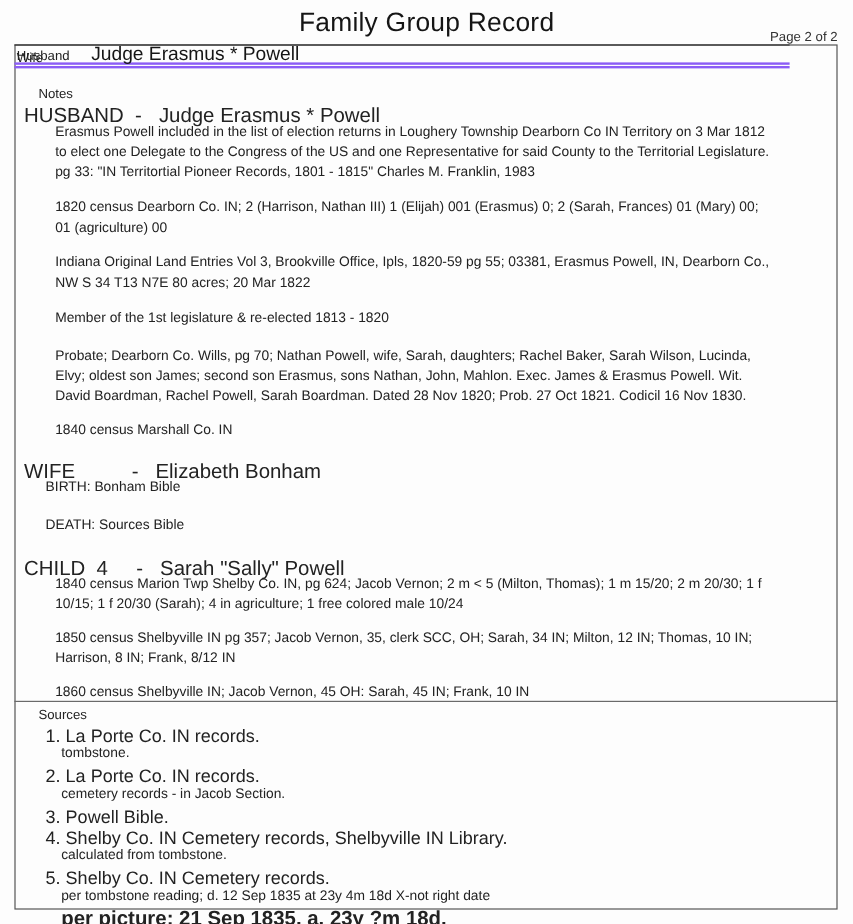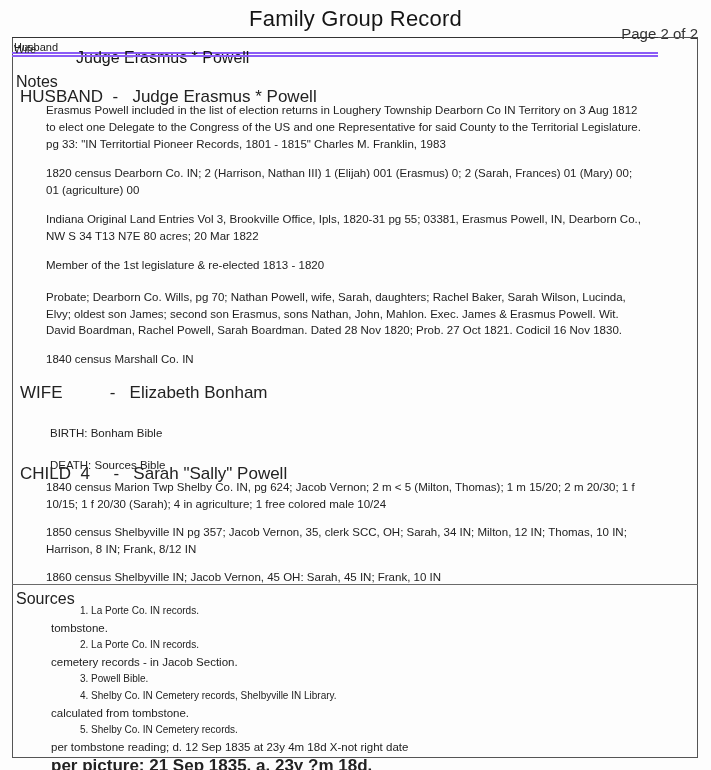--- a/index.html
+++ b/index.html
@@ -5,57 +5,57 @@
   html, body { margin: 0; padding: 0; }
   body {
     width: 711px; height: 770px; background: #fdfdfd; position: relative; overflow: hidden;
     font-family: "Liberation Sans", sans-serif; color: #1c1c1c;
   }
   .title {
     position: absolute; left: 0; width: 711px; top: 6px; text-align: center;
     font-size: 22px; letter-spacing: 0.2px; color: #151515;
   }
   .page-num {
-    position: absolute; right: 13px; top: 25px; font-size: 15px; color: #333;
+    position: absolute; right: 13px; top: 25px; font-size: 11px; color: #333;
   }
   .frame {
     position: absolute; left: 12px; width: 686px; top: 37px; height: 721px;
     border: 1px solid #555; box-sizing: border-box;
   }
   .name-row {
     position: absolute; left: 12px; width: 646px; height: 17px; box-sizing: border-box;
     border-bottom: 2px solid #8b5cf6;
   }
   .name-row.husband { top: 37px; border-top: 1px solid #333; }
   .name-row.wife { top: 40px; }
   .name-row .label {
     position: absolute; left: 2px; top: 3px; font-size: 11px; color: #222;
   }
   .name-row .value {
-    position: absolute; left: 64px; top: -1px; font-size: 16px; color: #151515; margin-top: 12px;
+    position: absolute; left: 64px; top: -1px; font-size: 16px; color: #151515;
   }
   .section-label {
-    position: absolute; left: 16px; font-size: 16px; color: #222;
+    position: absolute; left: 32px; font-size: 11px; color: #222;
   }
   .notes-label { top: 73px; }
   .sources-label { top: 590px; }
   .sources-divider {
     position: absolute; left: 12px; width: 686px; top: 584px; height: 0; border-top: 1px solid #6a6a6a;
   }
   .note-head {
     position: absolute; left: 20px; font-size: 17px; color: #222; white-space: pre;
   }
   .note-line {
     position: absolute; left: 46px; font-size: 11.5px; color: #222; white-space: nowrap;
   }
   .sub-line {
-    position: absolute; left: 50px; font-size: 11.5px; color: #222; white-space: nowrap; margin-top: 27px;
+    position: absolute; left: 38px; font-size: 11.5px; color: #222; white-space: nowrap;
   }
   .src-item {
-    position: absolute; left: 38px; font-size: 10px; color: #222; white-space: nowrap; margin-left: 42px;
+    position: absolute; left: 38px; font-size: 15px; color: #222; white-space: nowrap;
   }
   .src-sub {
     position: absolute; left: 51px; font-size: 11.5px; color: #222; white-space: nowrap; text-align: right;
   }
   .src-sub.large { font-size: 17px; font-weight: bold; }
 </style>
 </head>
 <body>
 
 <div class="title">Family Group Record</div>
@@ -67,26 +67,26 @@
   <span class="label">Husband</span>
   <span class="value">Judge Erasmus * Powell</span>
 </div>
 <div class="name-row wife">
   <span class="label">Wife</span>
 </div>
 
 <div class="section-label notes-label">Notes</div>
 
 <div class="note-head" style="top:87px">HUSBAND  -   Judge Erasmus * Powell</div>
-<div class="note-line" style="top:104px">Erasmus Powell included in the list of election returns in Loughery Township Dearborn Co IN Territory on 3 Aug 1812</div>
+<div class="note-line" style="top:104px">Erasmus Powell included in the list of election returns in Loughery Township Dearborn Co IN Territory on 3 Mar 1812</div>
 <div class="note-line" style="top:121px">to elect one Delegate to the Congress of the US and one Representative for said County to the Territorial Legislature.</div>
 <div class="note-line" style="top:138px">pg 33: "IN Territortial Pioneer Records, 1801 - 1815"  Charles M. Franklin, 1983</div>
 <div class="note-line" style="top:167px">1820 census Dearborn Co. IN; 2 (Harrison, Nathan III) 1 (Elijah) 001 (Erasmus) 0; 2 (Sarah, Frances) 01 (Mary) 00;</div>
 <div class="note-line" style="top:184px">01 (agriculture) 00</div>
-<div class="note-line" style="top:213px">Indiana Original Land Entries Vol 3, Brookville Office, Ipls, 1820-31 pg 55;  03381, Erasmus Powell, IN, Dearborn Co.,</div>
+<div class="note-line" style="top:213px">Indiana Original Land Entries Vol 3, Brookville Office, Ipls, 1820-59 pg 55;  03381, Erasmus Powell, IN, Dearborn Co.,</div>
 <div class="note-line" style="top:230px">NW S 34 T13 N7E 80 acres; 20 Mar 1822</div>
 <div class="note-line" style="top:259px">Member of the 1st legislature &amp; re-elected 1813 - 1820</div>
 <div class="note-line" style="top:291px">Probate; Dearborn Co. Wills, pg 70; Nathan Powell, wife, Sarah, daughters; Rachel Baker, Sarah Wilson, Lucinda,</div>
 <div class="note-line" style="top:308px">Elvy; oldest son James; second son Erasmus, sons Nathan, John, Mahlon.  Exec. James &amp; Erasmus Powell.  Wit.</div>
 <div class="note-line" style="top:324px">David Boardman, Rachel Powell, Sarah Boardman.  Dated 28 Nov 1820; Prob. 27 Oct 1821.  Codicil 16 Nov 1830.</div>
 <div class="note-line" style="top:353px">1840 census Marshall Co. IN</div>
 
 <div class="note-head" style="top:383px">WIFE          -   Elizabeth Bonham</div>
 <div class="sub-line" style="top:400px">BIRTH: Bonham Bible</div>
 <div class="sub-line" style="top:432px">DEATH: Sources Bible</div>

